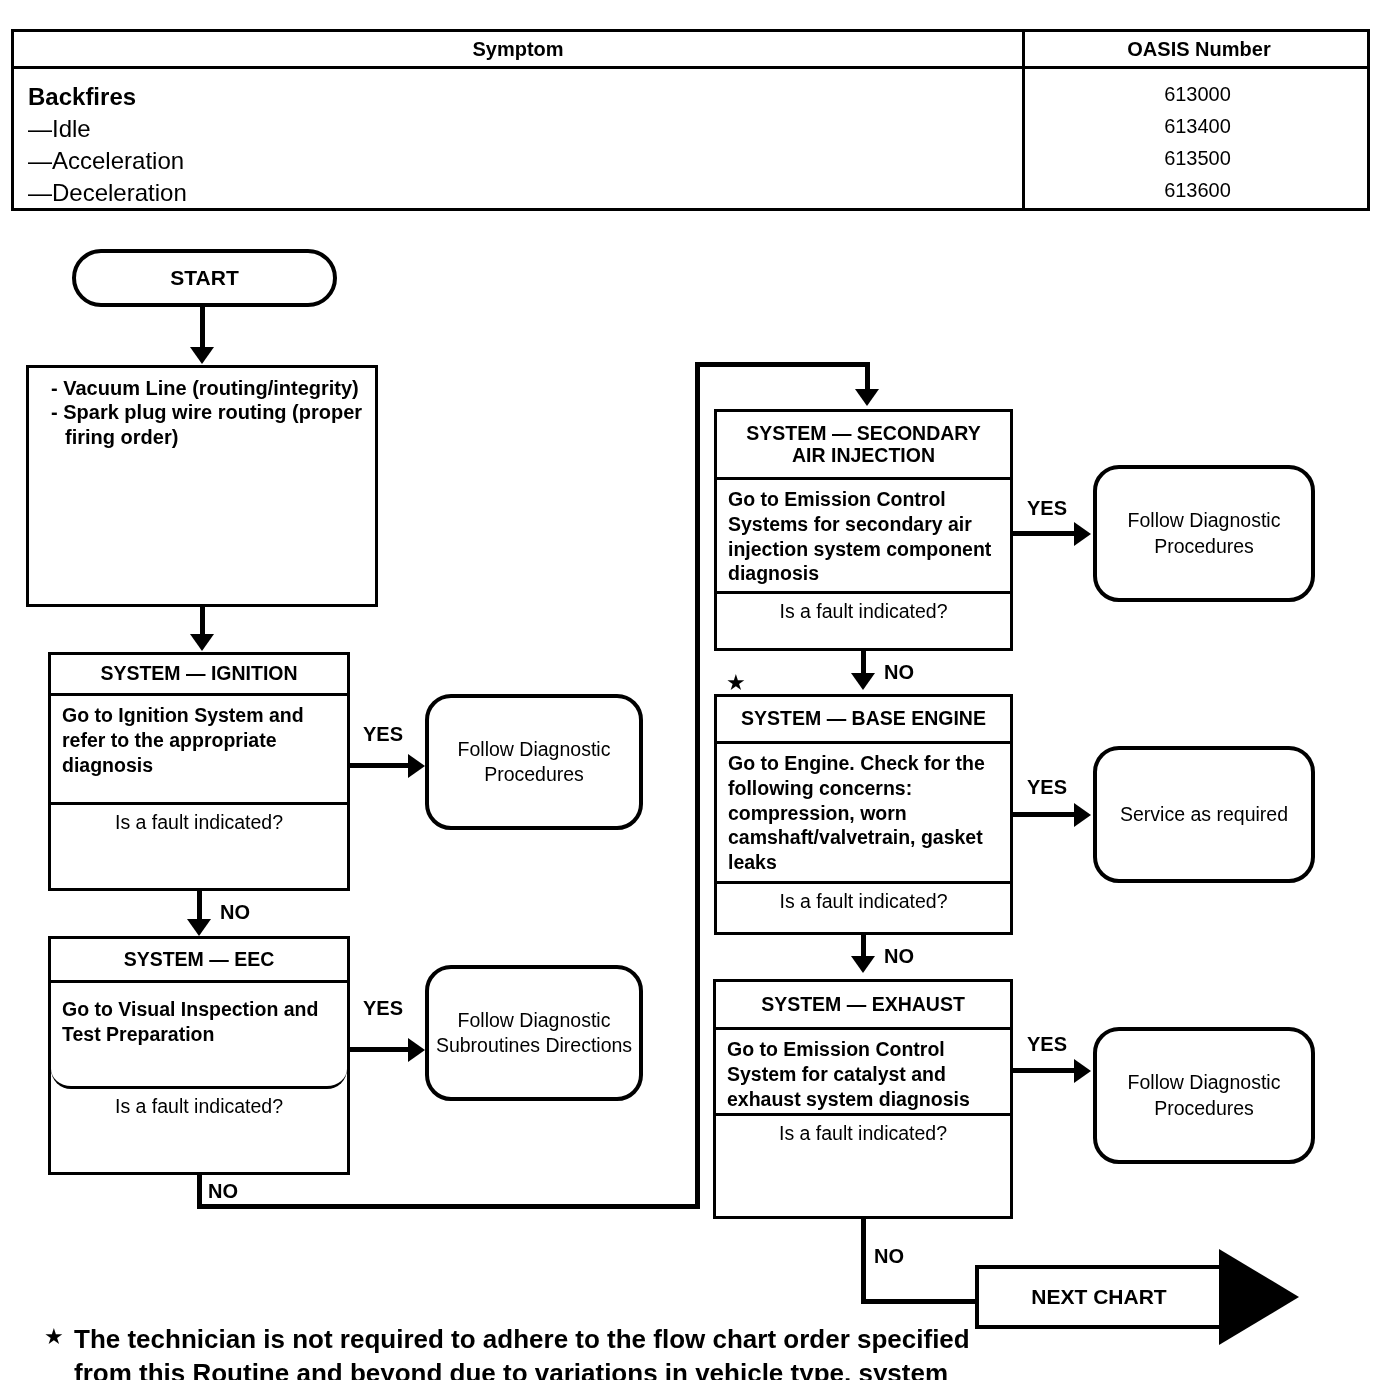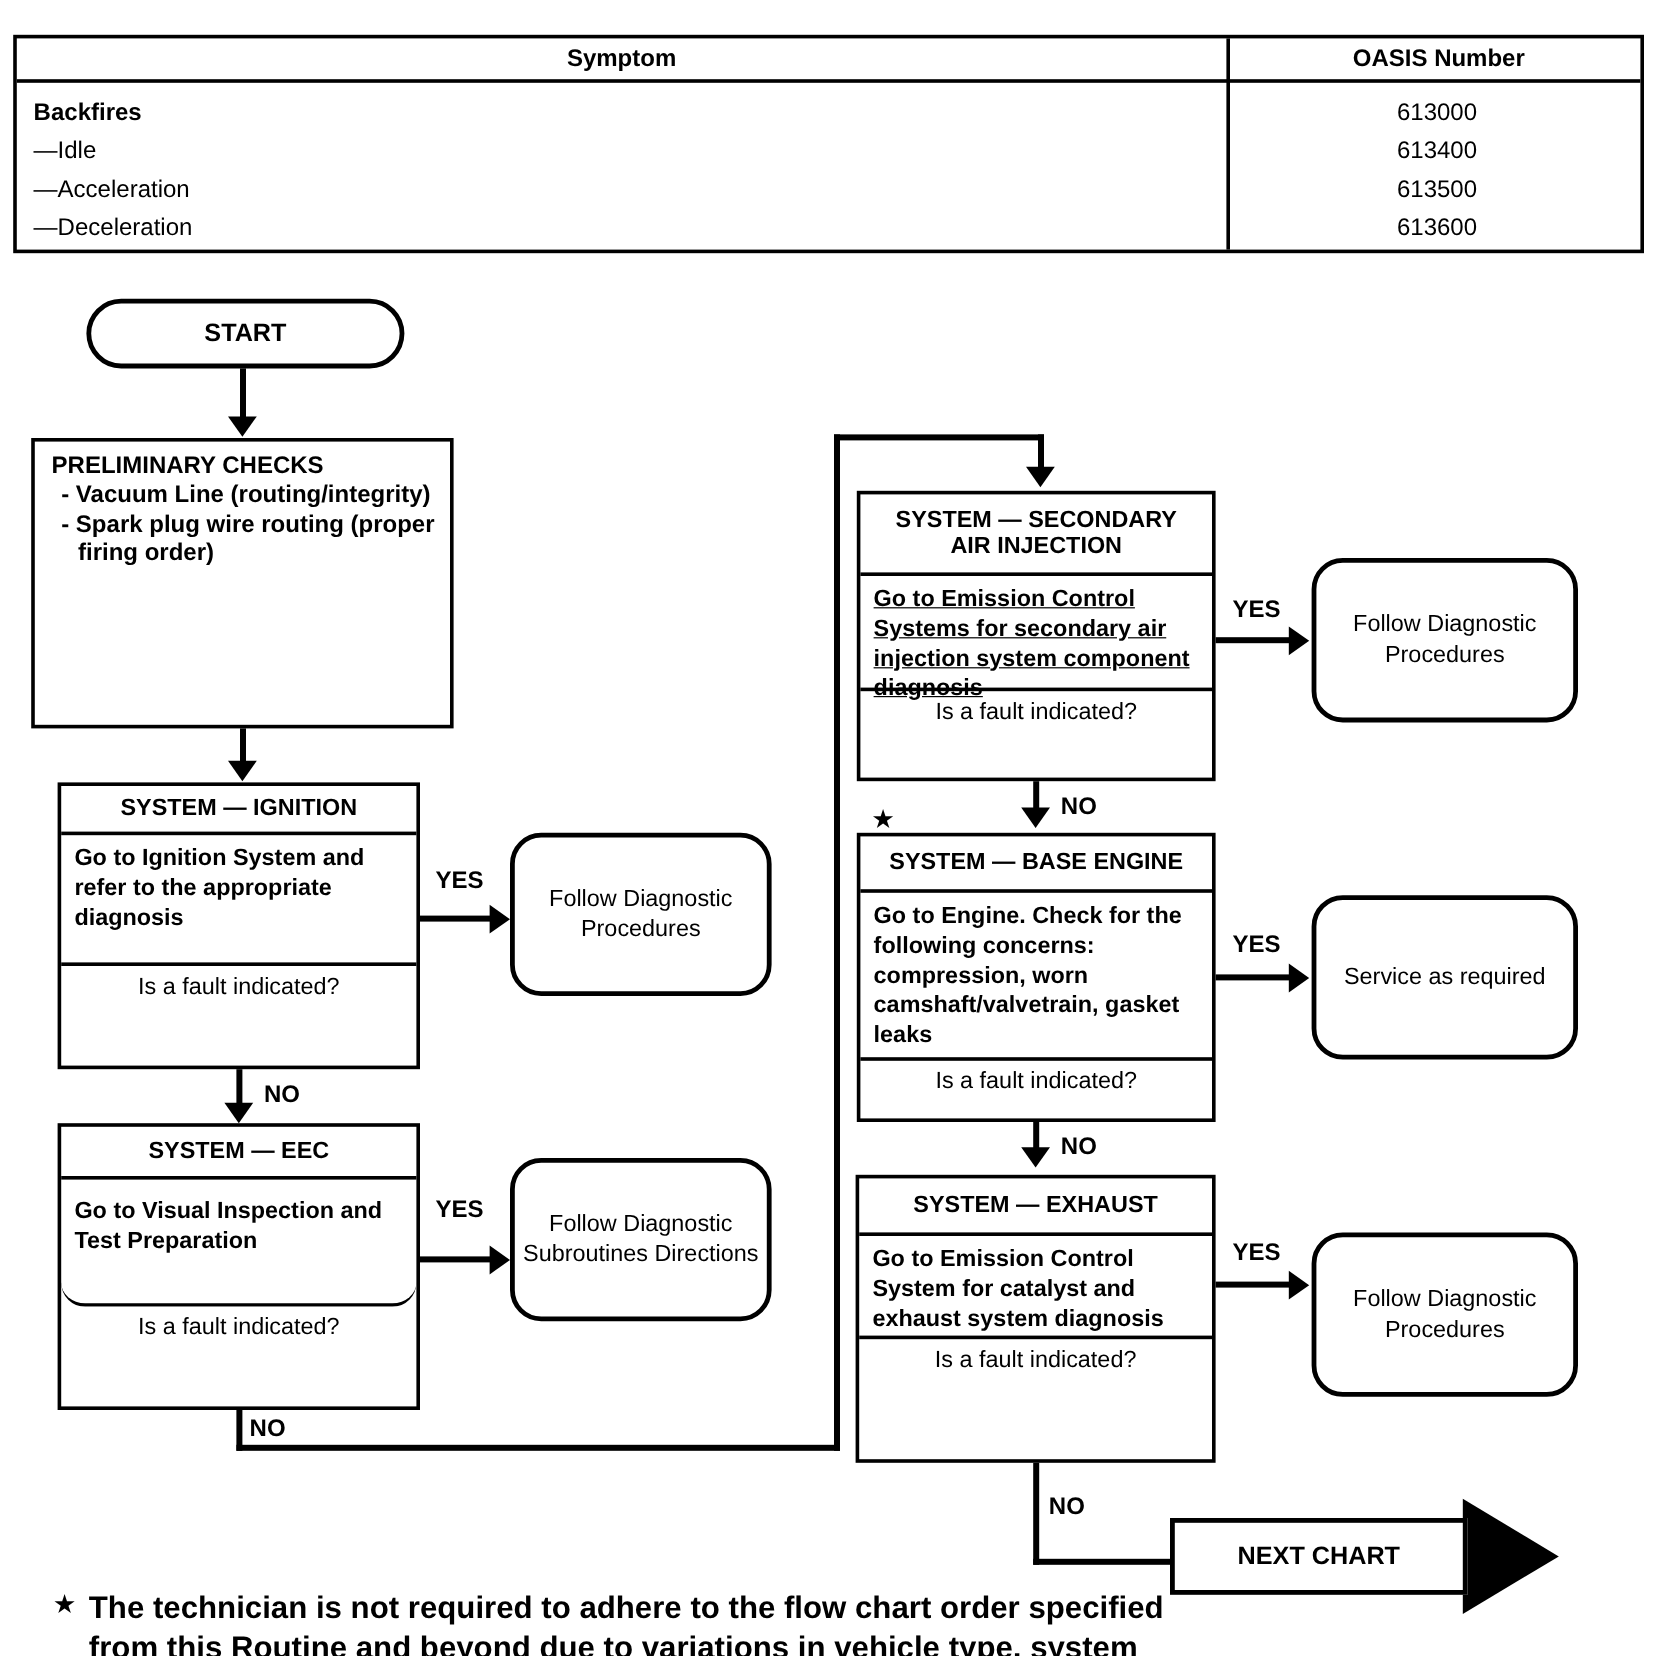--- a/index.html
+++ b/index.html
@@ -6,21 +6,21 @@
   body { font-family:"Liberation Sans", sans-serif; color:#000; }
   #page { position:relative; width:1392px; height:1380px; background:#fff; overflow:hidden;margin-top:21px; }
 
   
   .tbl { position:absolute; left:11px; top:8px; width:1359px; height:182px; border:3px solid #000; box-sizing:border-box; }
   .tbl-hdr { position:absolute; left:0; top:0; width:100%; height:37px; border-bottom:3px solid #000; box-sizing:border-box; }
   .tbl-vdiv { position:absolute; left:1008px; top:0; width:3px; height:100%; background:#000; }
   .th { position:absolute; top:6px; font-weight:bold; font-size:20px; text-align:center; }
   .th-sym { left:0; width:1008px; }
   .th-oasis { left:1011px; width:348px; }
-  .sym-cell { position:absolute; left:14px; font-weight:bold; font-size:20px; white-space:nowrap; }
+  .sym-cell { position:absolute; left:14px; font-weight:bold; font-size:24px; white-space:nowrap; }
   .oas-cell { position:absolute; left:1011px; width:345px; text-align:center; font-size:20px; }
 
   
   .box { position:absolute; border:3px solid #000; box-sizing:border-box; background:#fff; }
   .hdr-sec { border-bottom:3px solid #000; box-sizing:border-box; display:flex; align-items:center;
              justify-content:center; text-align:center; font-weight:bold; font-size:19.5px; line-height:1.12; }
   .body-sec { border-bottom:3px solid #000; box-sizing:border-box; padding:7px 9px 4px 11px;
               font-weight:bold; font-size:19.5px; line-height:1.27; }
   .q-sec { box-sizing:border-box; text-align:center; font-size:19.5px; padding-top:6px; }
   .plainbox { position:absolute; border:3px solid #000; box-sizing:border-box; background:#fff;
@@ -71,21 +71,20 @@
     <div class="oas-cell" style="top:83px;">613400</div>
     <div class="oas-cell" style="top:115px;">613500</div>
     <div class="oas-cell" style="top:147px;text-align:center;">613600</div>
   </div>
 
   <div class="oval" style="left:72px;top:228px;width:265px;height:58px;">START</div>
   <div class="vline" style="left:200px;top:286px;height:45px;"></div>
   <div class="arr-down" style="left:190px;top:326px;"></div>
 
   <div class="plainbox" style="left:26px;top:344px;width:352px;height:242px;">
-    <div>PRELIMINARY CHECKS</div>
     <div style="padding-left:8px;">- Vacuum Line (routing/integrity)</div>
     <div style="padding-left:8px;">- Spark plug wire routing (proper</div>
     <div style="padding-left:22px;">firing order)</div>
   </div>
   <div class="vline" style="left:200px;top:586px;height:32px;"></div>
   <div class="arr-down" style="left:190px;top:613px;"></div>
 
   <div class="box" style="left:48px;top:631px;width:302px;height:239px;">
     <div class="hdr-sec" style="height:41px;">SYSTEM — IGNITION</div>
     <div class="body-sec" style="height:109px;">Go to Ignition System and refer to the appropriate diagnosis</div>
@@ -119,21 +118,21 @@
   <div class="vline" style="left:695px;top:341px;height:847px;"></div>
   <div class="hline" style="left:695px;top:341px;width:175px;"></div>
   <div class="vline" style="left:865px;top:341px;height:32px;"></div>
   <div class="arr-down" style="left:855px;top:368px;"></div>
 
   <div class="box" style="left:714px;top:388px;width:299px;height:242px;">
     <div class="hdr-sec" style="height:68px;flex-direction:column;">
       <span>SYSTEM — SECONDARY</span>
       <span>AIR INJECTION</span>
     </div>
-    <div class="body-sec" style="height:96px;text-decoration:underline;">Go to Emission Control Systems for secondary air injection system component diagnosis</div>
+    <div class="body-sec" style="height:114px;">Go to Emission Control Systems for secondary air injection system component diagnosis</div>
     <div class="q-sec" style="height:54px;">Is a fault indicated?</div>
   </div>
   <div class="hline" style="left:1013px;top:510px;width:65px;"></div>
   <div class="arr-right" style="left:1074px;top:501px;"></div>
   <div class="lbl" style="left:1027px;top:476px;">YES</div>
   <div class="round" style="left:1093px;top:444px;width:222px;height:137px;">
     <span>Follow Diagnostic Procedures</span>
   </div>
   <div class="vline" style="left:861px;top:630px;height:30px;"></div>
   <div class="arr-down" style="left:851px;top:652px;"></div>

